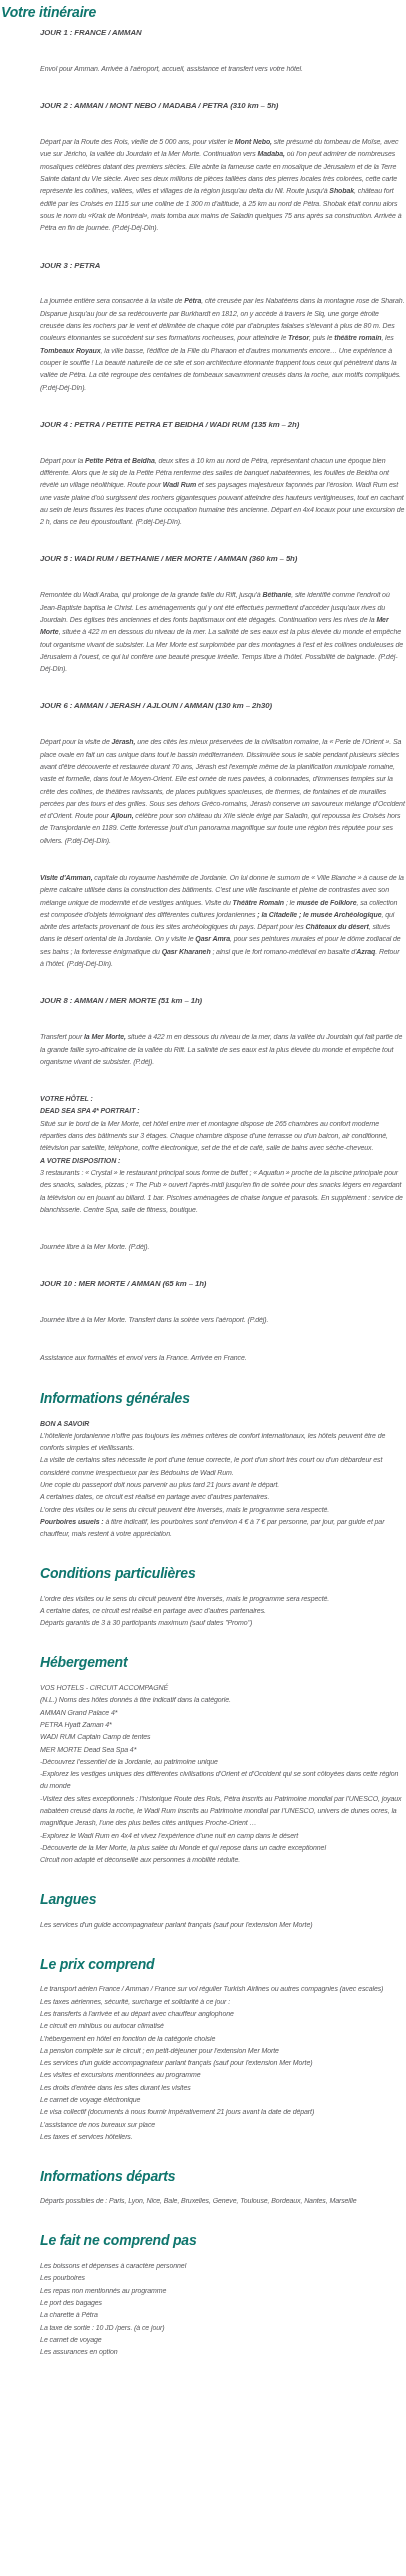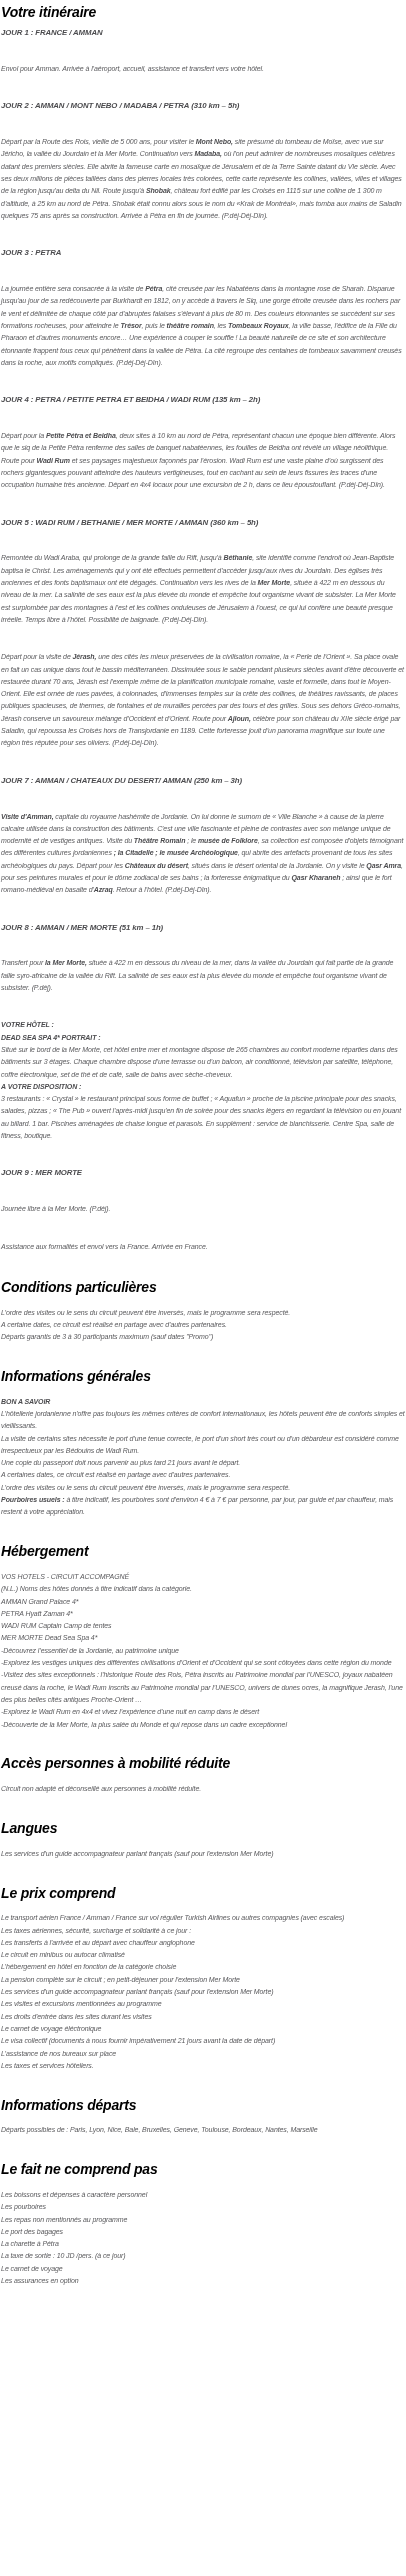--- a/index.html
+++ b/index.html
@@ -7,42 +7,42 @@
   .doc {
     font-family: "Liberation Sans", sans-serif;
     font-style: italic;
     font-size: 7px;
     line-height: 12.3px;
     letter-spacing: -0.1px;
     color: #59595C;
     padding: 2.7px 2.1px 7.5px 1.1px;
   }
   .main-heading, .section-heading {
-    color: #000000;
+    color: #0f766e;
     font-weight: bold;
     font-style: italic;
     font-size: 14px;
     line-height: 18px;
     letter-spacing: -0.2px;
     margin: 23.6px 0 10.7px 0;
   }
   .main-heading { margin: 0 0 6.4px 0; }
   .day-title {
     color: #4C4C4F;
     font-weight: bold;
     font-style: italic;
     font-size: 7.8px;
     line-height: 12.3px;
     margin: 0;
   }
   .day-para { margin: 23.6px 0 25px 0; }
   .note { margin: 0 0 25px 0; }
   .note-line, .section-line { margin: 0; }
   .b { font-weight: bold; color: #4C4C4F; }
-  section { margin: 0; }
+  section { margin: 0; padding-left: 39px; }
 </style>
 </head>
 <body>
 
 <main class="doc">
   <h1 class="main-heading">Votre itinéraire</h1>
   <div id="days">
       <section class="day">
         <h2 class="day-title">JOUR 1 : FRANCE / AMMAN</h2>
         <p class="day-para">Envol pour Amman. Arrivée à l’aéroport, accueil, assistance et transfert vers votre hôtel.</p>
@@ -57,80 +57,82 @@
       </section>
       <section class="day">
         <h2 class="day-title">JOUR 4 : PETRA / PETITE PETRA ET BEIDHA / WADI RUM (135 km – 2h)</h2>
         <p class="day-para">Départ pour la <span class="b">Petite Pétra et Beidha</span>, deux sites à 10 km au nord de Pétra, représentant chacun une époque bien différente. Alors que le siq de la Petite Pétra renferme des salles de banquet nabatéennes, les fouilles de Beidha ont révélé un village néolithique. Route pour <span class="b">Wadi Rum</span>  et ses paysages majestueux façonnés par l’érosion. Wadi Rum est une vaste plaine d’où surgissent des rochers gigantesques pouvant atteindre des hauteurs vertigineuses, tout en cachant au sein de leurs fissures les traces d'une occupation humaine très ancienne. Départ en 4x4 locaux pour une excursion de 2 h, dans ce lieu époustouflant. (P.déj-Déj-Dîn).</p>
       </section>
       <section class="day">
         <h2 class="day-title">JOUR 5 : WADI RUM / BETHANIE / MER MORTE / AMMAN (360 km – 5h)</h2>
         <p class="day-para">Remontée du Wadi Araba, qui prolonge de la grande faille du Rift, jusqu'à <span class="b">Béthanie</span>, site identifié comme l’endroit où Jean-Baptiste baptisa le Christ. Les aménagements qui y ont été effectués permettent d’accéder jusqu'aux rives du Jourdain. Des églises très anciennes et des fonts baptismaux ont été dégagés. Continuation vers les rives de la <span class="b">Mer Morte</span>, située à 422 m en dessous du niveau de la mer. La salinité de ses eaux est la plus élevée du monde et empêche tout organisme vivant de subsister. La Mer Morte est surplombée par des montagnes à l’est et les collines onduleuses de Jérusalem à l’ouest, ce qui lui confère une beauté presque irréelle. Temps libre à l’hôtel. Possibilité de baignade. (P.déj-Déj-Dîn).</p>
       </section>
       <section class="day">
+        <h2 class="day-title">JOUR 6 : AMMAN / JERASH / AJLOUN / AMMAN (130 km – 2h30)</h2>
         <p class="day-para">Départ pour la visite de <span class="b">Jérash,</span> une des cités les mieux préservées de la civilisation romaine, la « Perle de l’Orient ». Sa place ovale en fait un cas unique dans tout le bassin méditerranéen. Dissimulée sous le sable pendant plusieurs siècles avant d'être découverte et restaurée durant 70 ans, Jérash est l'exemple même de la planification municipale romaine, vaste et formelle, dans tout le Moyen-Orient. Elle est ornée de rues pavées, à colonnades, d'immenses temples sur la crête des collines, de théâtres ravissants, de places publiques spacieuses, de thermes, de fontaines et de murailles percées par des tours et des grilles. Sous ses dehors Gréco-romains, Jérash conserve un savoureux mélange d’Occident et d’Orient. Route pour <span class="b">Ajloun,</span> célèbre pour son château du XIIe siècle érigé par Saladin, qui repoussa les Croisés hors de Transjordanie en 1189. Cette forteresse jouit d’un panorama magnifique sur toute une région très réputée pour ses oliviers. (P.déj-Déj-Dîn).</p>
       </section>
       <section class="day">
-        <h2 class="day-title">JOUR 7 : AMMAN / CHATEAUX DU DESERT/ AMMAN (250 km – 3h)</h2>
         <p class="day-para"><span class="b">Visite d'Amman,</span> capitale du royaume hashémite de Jordanie. On lui donne le surnom de « Ville Blanche » à cause de la pierre calcaire utilisée dans la construction des bâtiments. C'est une ville fascinante et pleine de contrastes avec son mélange unique de modernité et de vestiges antiques. Visite du <span class="b">Théâtre Romain</span> ; le <span class="b">musée de Folklore</span>, sa collection est composée d'objets témoignant des différentes cultures jordaniennes <span class="b">; la Citadelle ; le musée Archéologique</span>, qui abrite des artefacts provenant de tous les sites archéologiques du pays. Départ pour les <span class="b">Châteaux du désert</span>, situés dans le désert oriental de la Jordanie. On y visite le <span class="b">Qasr Amra</span>, pour ses peintures murales et pour le dôme zodiacal de ses bains ; la forteresse énigmatique du <span class="b">Qasr Kharaneh</span> ; ainsi que le fort romano-médiéval en basalte d'<span class="b">Azraq</span>. Retour à l'hôtel. (P.déj-Déj-Dîn).</p>
       </section>
       <section class="day">
         <h2 class="day-title">JOUR 8 : AMMAN / MER MORTE (51 km – 1h)</h2>
         <p class="day-para">Transfert pour <span class="b">la Mer Morte,</span> située à 422 m en dessous du niveau de la mer, dans la vallée du Jourdain qui fait partie de la grande faille syro-africaine de la vallée du Rift. La salinité de ses eaux est la plus élevée du monde et empêche tout organisme vivant de subsister. (P.déj).</p>
         <div class="note">
           <div class="note-line"><span class="b">VOTRE HÔTEL :</span></div>
           <div class="note-line"><span class="b">DEAD SEA SPA 4* PORTRAIT :</span></div>
           <div class="note-line">Situé sur le bord de la Mer Morte, cet hôtel entre mer et montagne dispose de 265 chambres au confort moderne réparties dans des bâtiments sur 3 étages. Chaque chambre dispose d’une terrasse ou d’un balcon, air conditionné, télévision par satellite, téléphone, coffre électronique, set de thé et de café, salle de bains avec sèche-cheveux.</div>
           <div class="note-line"><span class="b">A VOTRE DISPOSITION :</span></div>
           <div class="note-line">3 restaurants : « Crystal » le restaurant principal sous forme de buffet ; « Aquafun » proche de la piscine principale pour des snacks, salades, pizzas ; « The Pub » ouvert l’après-midi jusqu'en fin de soirée pour des snacks légers en regardant la télévision ou en jouant au billard. 1 bar. Piscines aménagées de chaise longue et parasols. En supplément : service de blanchisserie. Centre Spa, salle de fitness, boutique.</div>
         </div>
       </section>
       <section class="day">
-        <h2 class="day-title">JOUR 9 : MER MORTE</h2>
         <p class="day-para">Journée libre à la Mer Morte. (P.déj).</p>
+      </section>
+      <section class="day">
+        <h2 class="day-title">JOUR 10 : MER MORTE / AMMAN (65 km – 1h)</h2>
+        <p class="day-para">Journée libre à la Mer Morte. Transfert dans la soirée vers l’aéroport. (P.déj).</p>
       </section>
       <section class="day">
         <p class="day-para">Assistance aux formalités et envol vers la France. Arrivée en France.</p>
       </section>
     </div>
   <div id="sections">
-      <section class="info-section">
-        <h2 class="section-heading">Conditions particulières</h2>
-        <div class="section-line">L’ordre des visites ou le sens du circuit peuvent être inversés, mais le programme sera respecté.</div>
-        <div class="section-line">A certaine dates, ce circuit est réalisé en partage avec d’autres partenaires.</div>
-        <div class="section-line">Départs garantis de 3 à 30 participants maximum (sauf dates "Promo")</div>
-      </section>
       <section class="info-section">
         <h2 class="section-heading">Informations générales</h2>
         <div class="section-line"><span class="b">BON A SAVOIR</span></div>
         <div class="section-line">L’hôtellerie jordanienne n'offre pas toujours les mêmes critères de confort internationaux, les hôtels peuvent être de conforts simples et vieillissants.</div>
         <div class="section-line">La visite de certains sites nécessite le port d’une tenue correcte, le port d’un short très court ou d’un débardeur est considéré comme irrespectueux par les Bédouins de Wadi Rum.</div>
         <div class="section-line">Une copie du passeport doit nous parvenir au plus tard 21 jours avant le départ.</div>
         <div class="section-line">A certaines dates, ce circuit est réalisé en partage avec d’autres partenaires.</div>
         <div class="section-line">L’ordre des visites ou le sens du circuit peuvent être inversés, mais le programme sera respecté.</div>
         <div class="section-line"><span class="b">Pourboires usuels :</span> à titre indicatif, les pourboires sont d'environ 4 € à 7 € par personne, par jour, par guide et par chauffeur, mais restent à votre appréciation.</div>
+      </section>
+      <section class="info-section">
+        <h2 class="section-heading">Conditions particulières</h2>
+        <div class="section-line">L’ordre des visites ou le sens du circuit peuvent être inversés, mais le programme sera respecté.</div>
+        <div class="section-line">A certaine dates, ce circuit est réalisé en partage avec d’autres partenaires.</div>
+        <div class="section-line">Départs garantis de 3 à 30 participants maximum (sauf dates "Promo")</div>
       </section>
       <section class="info-section">
         <h2 class="section-heading">Hébergement</h2>
         <div class="section-line">VOS HOTELS - CIRCUIT ACCOMPAGNÉ</div>
         <div class="section-line">(N.L.) Noms des hôtes donnés à titre indicatif dans la catégorie.</div>
         <div class="section-line">AMMAN Grand Palace 4*</div>
         <div class="section-line">PETRA Hyatt Zaman 4*</div>
         <div class="section-line">WADI RUM Captain Camp de tentes</div>
         <div class="section-line">MER MORTE Dead Sea Spa 4*</div>
       </section>
       <section class="info-section">
         <div class="section-line">-Découvrez l’essentiel de la Jordanie, au patrimoine unique</div>
         <div class="section-line">-Explorez les vestiges uniques des différentes civilisations d’Orient et d’Occident qui se sont côtoyées dans cette région du monde</div>
         <div class="section-line">-Visitez des sites exceptionnels : l’historique Route des Rois, Pétra inscrits au Patrimoine mondial par l’UNESCO, joyaux nabatéen creusé dans la roche, le Wadi Rum inscrits au Patrimoine mondial par l’UNESCO, univers de dunes ocres, la magnifique Jerash, l’une des plus belles cités antiques Proche-Orient …</div>
         <div class="section-line">-Explorez le Wadi Rum en 4x4 et vivez l’expérience d’une nuit en camp dans le désert</div>
         <div class="section-line">-Découverte de la Mer Morte, la plus salée du Monde et qui repose dans un cadre exceptionnel</div>
       </section>
       <section class="info-section">
-        <h2 class="section-heading">Accès personnes à mobilité réduite</h2>
         <div class="section-line">Circuit non adapté et déconseillé aux personnes à mobilité réduite.</div>
       </section>
       <section class="info-section">
         <h2 class="section-heading">Langues</h2>
         <div class="section-line">Les services d'un guide accompagnateur parlant français (sauf pour l'extension Mer Morte)</div>
       </section>
       <section class="info-section">
         <h2 class="section-heading">Le prix comprend</h2>
         <div class="section-line">Le transport aérien France / Amman / France sur vol régulier Turkish Airlines ou autres compagnies (avec escales)</div>
         <div class="section-line">Les taxes aériennes, sécurité, surcharge et solidarité à ce jour :</div>

